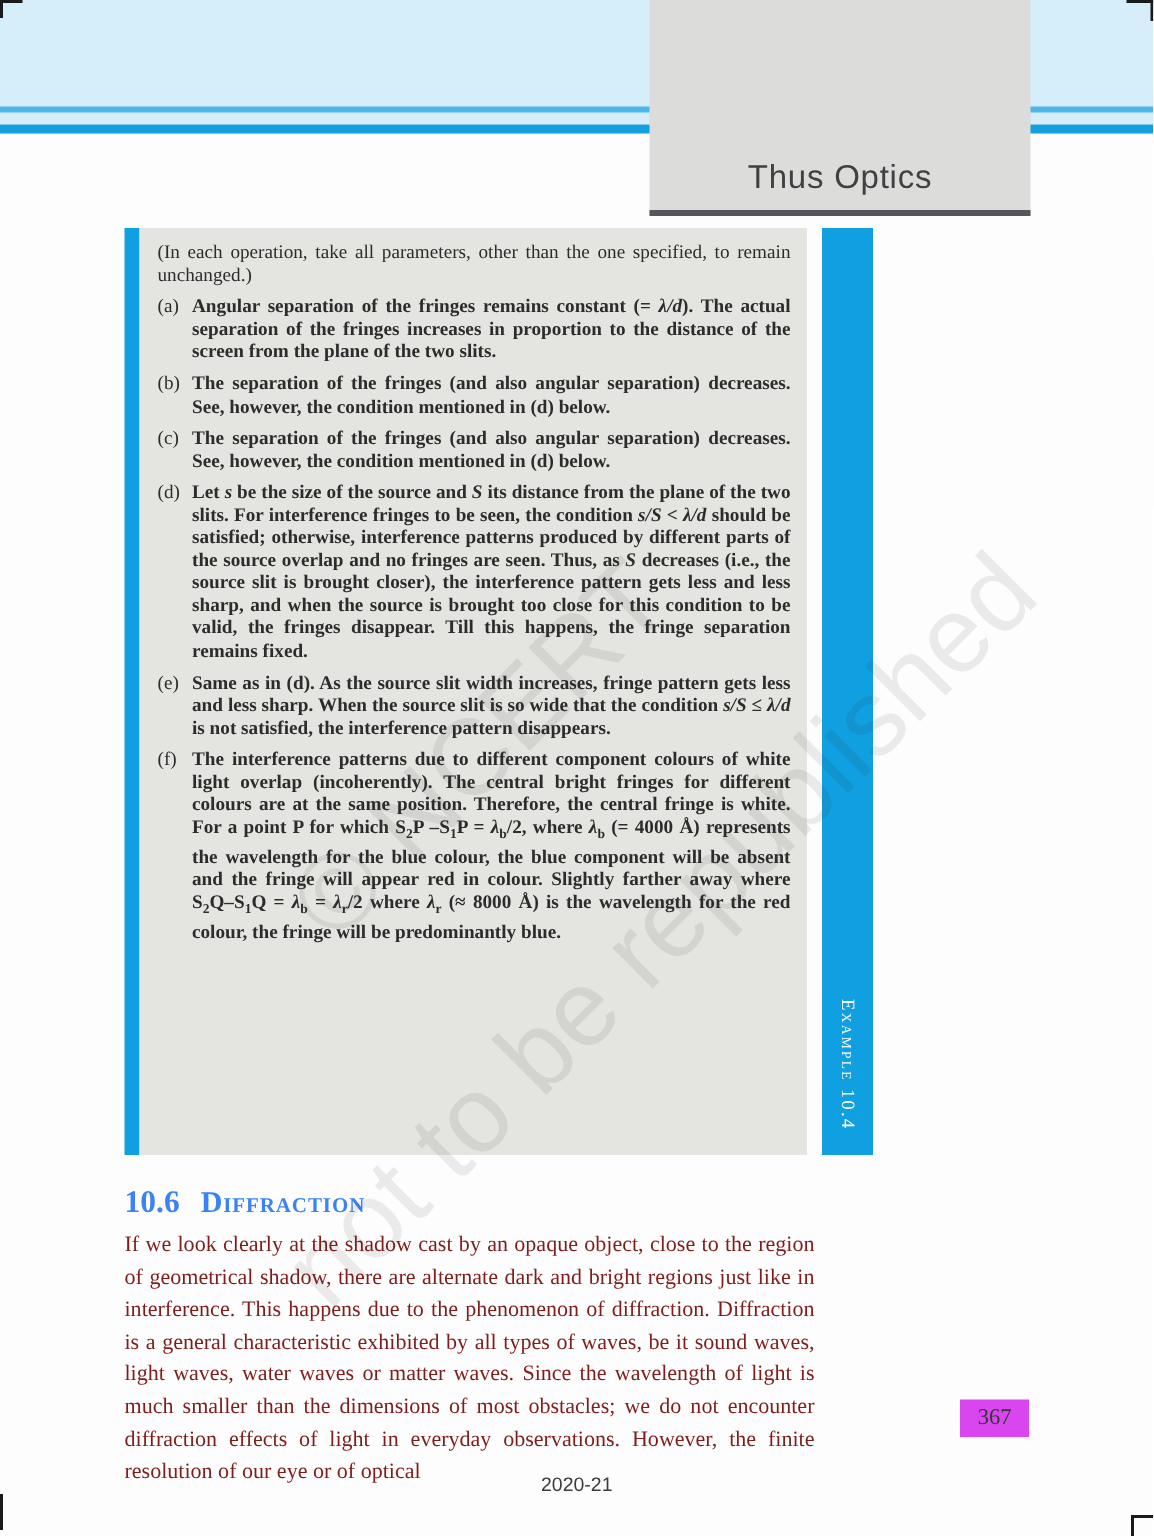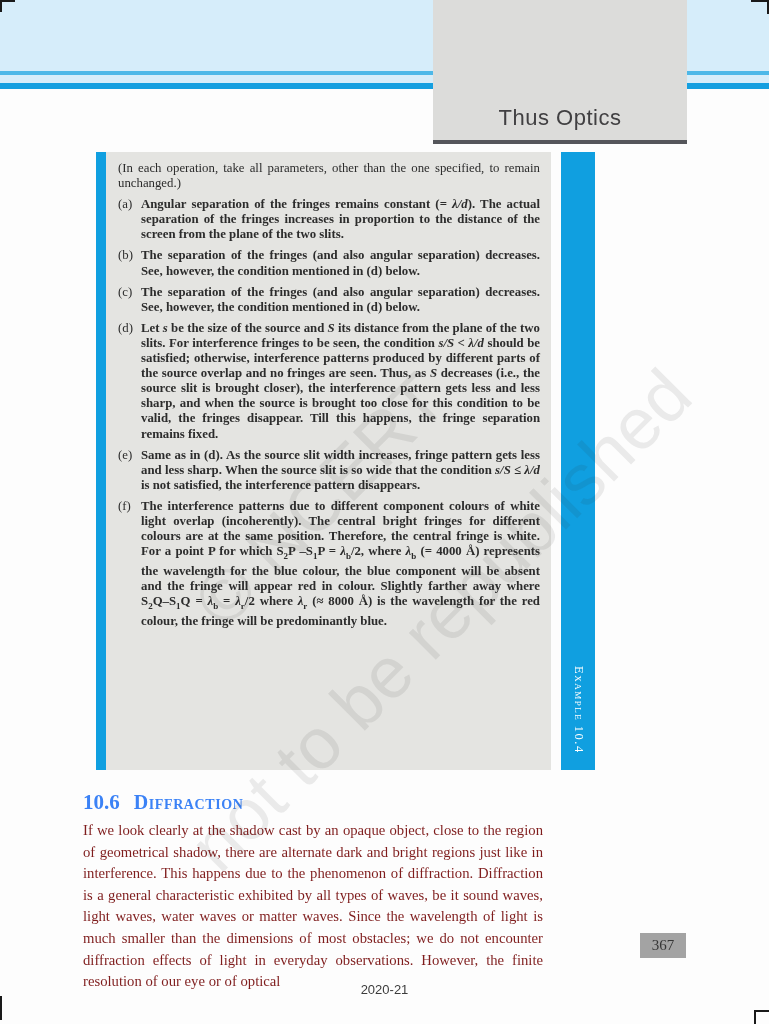--- a/index.html
+++ b/index.html
@@ -20,21 +20,21 @@
   .chapter-box{
     position:absolute;left:433px;top:0;width:254px;height:140px;
     background:#dcdcda;border-bottom:4px solid #55565b;
     display:flex;align-items:flex-end;justify-content:center;
   }
   .chapter-title{
     font-family:"Liberation Sans",sans-serif;font-size:22px;color:#414042;
     letter-spacing:0.5px;padding-bottom:9px;
   }
   
-  .example-wrap{position:absolute;left:83px;top:152px;width:559px;height:618px;margin-left:13px;}
+  .example-wrap{position:absolute;left:83px;top:152px;width:559px;height:618px;}
   .bar-left{position:absolute;left:0;top:0;width:10px;height:618px;background:#109fe0;}
   .example-content{
     position:absolute;left:10px;top:0;width:445px;height:618px;background:#e4e4e1;
     box-sizing:border-box;padding:9px 11px 0 12px;
     font-size:12.8px;line-height:15.1px;color:#2c2c2c;overflow:hidden;
   }
   .bar-right{position:absolute;left:465px;top:0;width:34px;height:618px;background:#109fe0;}
   .vertical-label{
     position:absolute;bottom:5px;left:0;width:34px;height:110px;
     writing-mode:vertical-rl;text-orientation:mixed;
@@ -52,21 +52,21 @@
   
   .section-heading{position:absolute;left:83px;top:788px;margin:0;color:#3b82f6;white-space:nowrap;}
   .sec-num{font-size:21px;font-weight:bold;}
   .sec-title{font-size:20px;font-weight:bold;font-variant:small-caps;letter-spacing:0.6px;margin-left:8px;}
   .body-para{
     position:absolute;left:83px;top:820px;width:460px;margin:0;
     font-size:14.7px;line-height:21.6px;color:#7f1d1d;text-align:justify;
   }
   
   .page-badge{
-    position:absolute;left:640px;top:933px;width:46px;height:25px;background:#a3a3a3;
+    position:absolute;left:640px;top:933px;width:46px;height:25px;background:#d946ef;
     display:flex;align-items:center;justify-content:center;
     font-size:15px;color:#363636;
   }
   .footer-year{
     position:absolute;left:0;top:982px;width:769px;text-align:center;
     font-family:"Liberation Sans",sans-serif;font-size:13px;color:#3c3c3c;
   }
   
   .watermark{
     position:absolute;left:0;top:0;width:769px;height:1024px;

